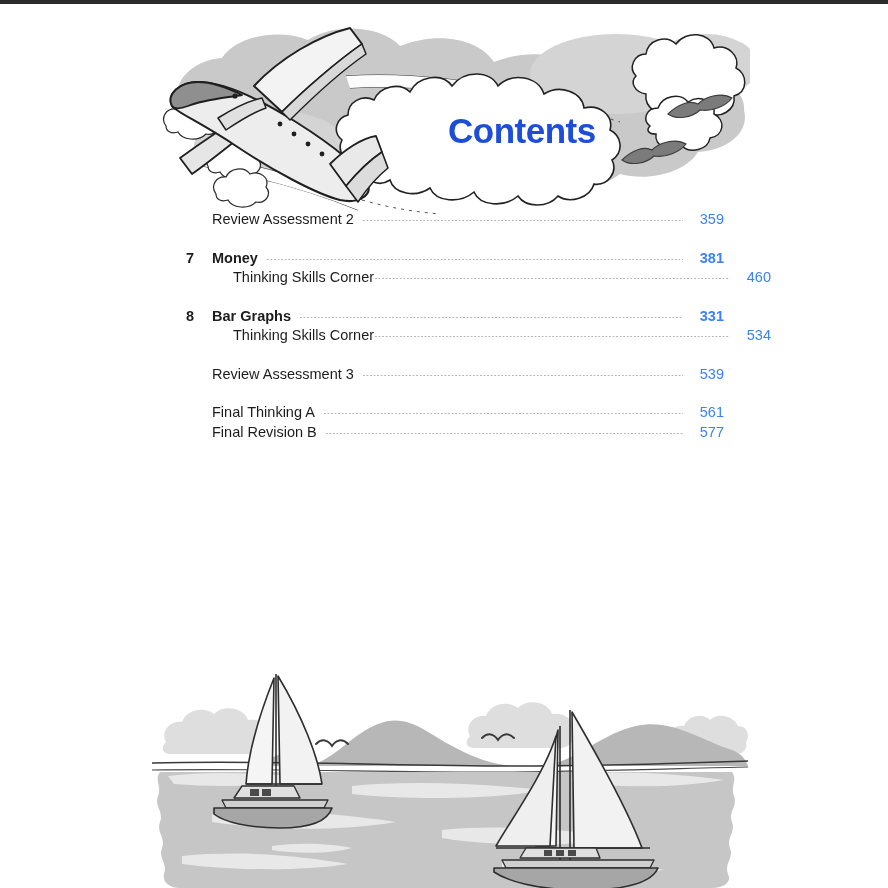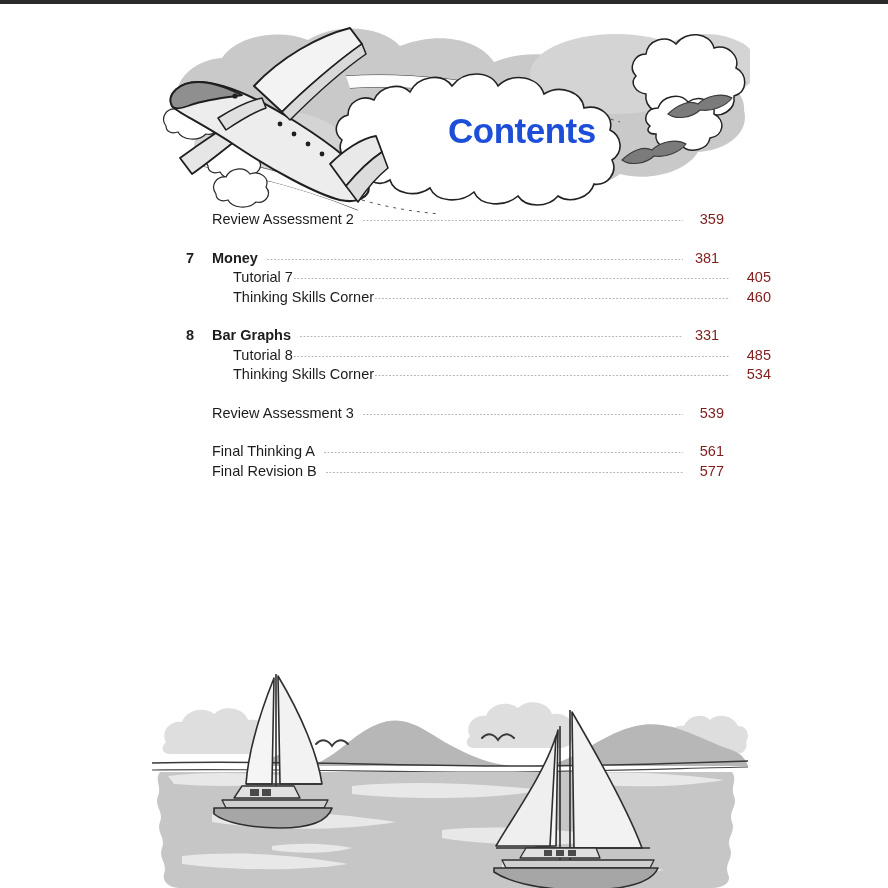--- a/index.html
+++ b/index.html
@@ -87,29 +87,29 @@
     background-size: 3.55px 2px;
     background-repeat: repeat-x;
     background-position: left center;
   }
 
   .toc-page {
     width: 34px;
     flex: 0 0 34px;
     text-align: right;
     font-size: 14.5px;
-    color: #7f1d1d;
+    color: #3b82f6;
   }
 
   
   .lvl-section .toc-label { font-weight: normal; }
   .lvl-section .toc-page  { font-weight: normal; }
 
   .lvl-chapter .toc-label { font-weight: bold; }
-  .lvl-chapter .toc-page  { font-weight: normal; text-align: center; }
+  .lvl-chapter .toc-page  { font-weight: bold; }
 
   .lvl-sub { padding-left: 47px; }
   .lvl-sub .toc-label { font-weight: normal; }
   .lvl-sub .toc-leader { margin-left: 1px; }
 
   .no-leader .toc-leader { background-image: none; }
 
   
   .gap-lg { height: 24px; }
   .row-tight { margin-top: 5px; }
@@ -277,42 +277,32 @@
 
   <div class="gap-lg"></div>
 
   <div class="toc-row lvl-chapter">
     <span class="toc-num">7</span>
     <span class="toc-label">Money</span>
     <span class="toc-leader"></span>
     <span class="toc-page">381</span>
   </div>
   <div class="toc-row lvl-sub row-tight">
-    <span class="toc-label">Tutorial 7</span>
-    <span class="toc-leader"></span>
-    <span class="toc-page">405</span>
-  </div>
-  <div class="toc-row lvl-sub row-tight">
     <span class="toc-label">Thinking Skills Corner</span>
     <span class="toc-leader"></span>
     <span class="toc-page">460</span>
   </div>
 
   <div class="gap-lg"></div>
 
   <div class="toc-row lvl-chapter">
     <span class="toc-num">8</span>
     <span class="toc-label">Bar Graphs</span>
     <span class="toc-leader"></span>
     <span class="toc-page">331</span>
-  </div>
-  <div class="toc-row lvl-sub row-tight">
-    <span class="toc-label">Tutorial 8</span>
-    <span class="toc-leader"></span>
-    <span class="toc-page">485</span>
   </div>
   <div class="toc-row lvl-sub row-tight">
     <span class="toc-label">Thinking Skills Corner</span>
     <span class="toc-leader"></span>
     <span class="toc-page">534</span>
   </div>
 
   <div class="gap-lg"></div>
 
   <div class="toc-row lvl-section">

